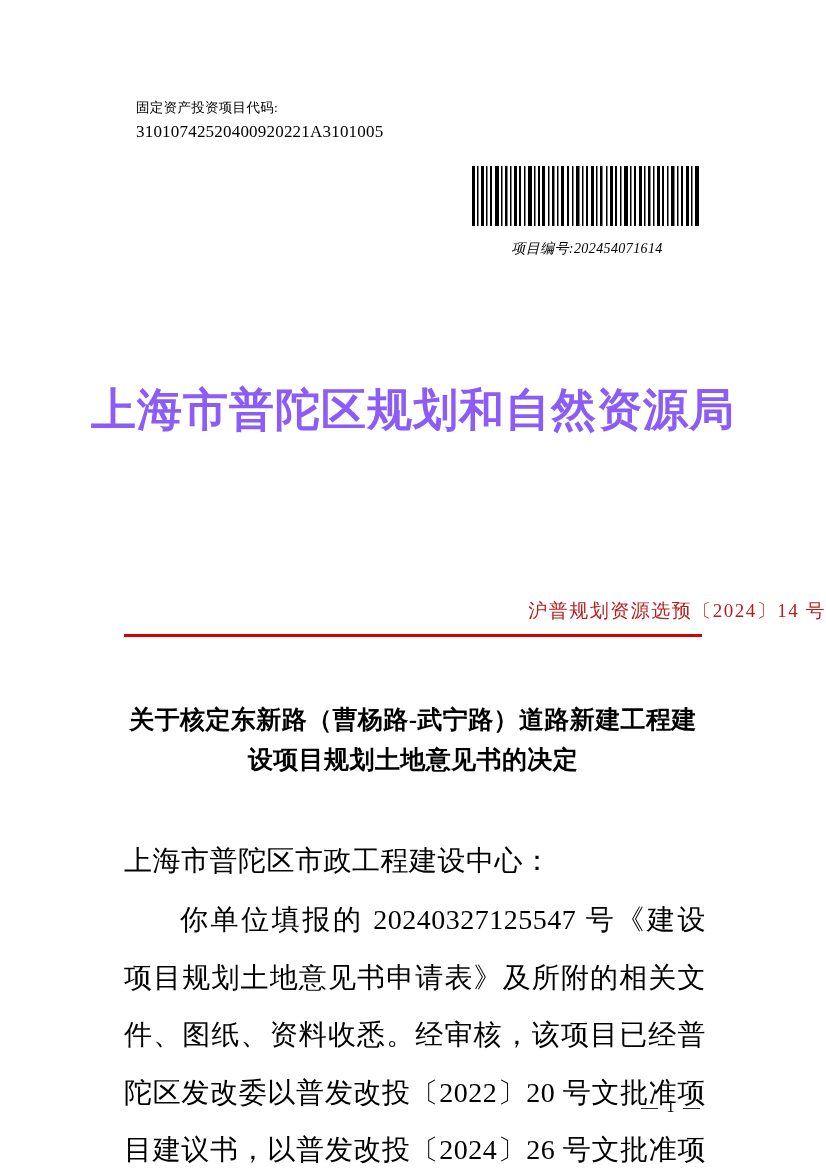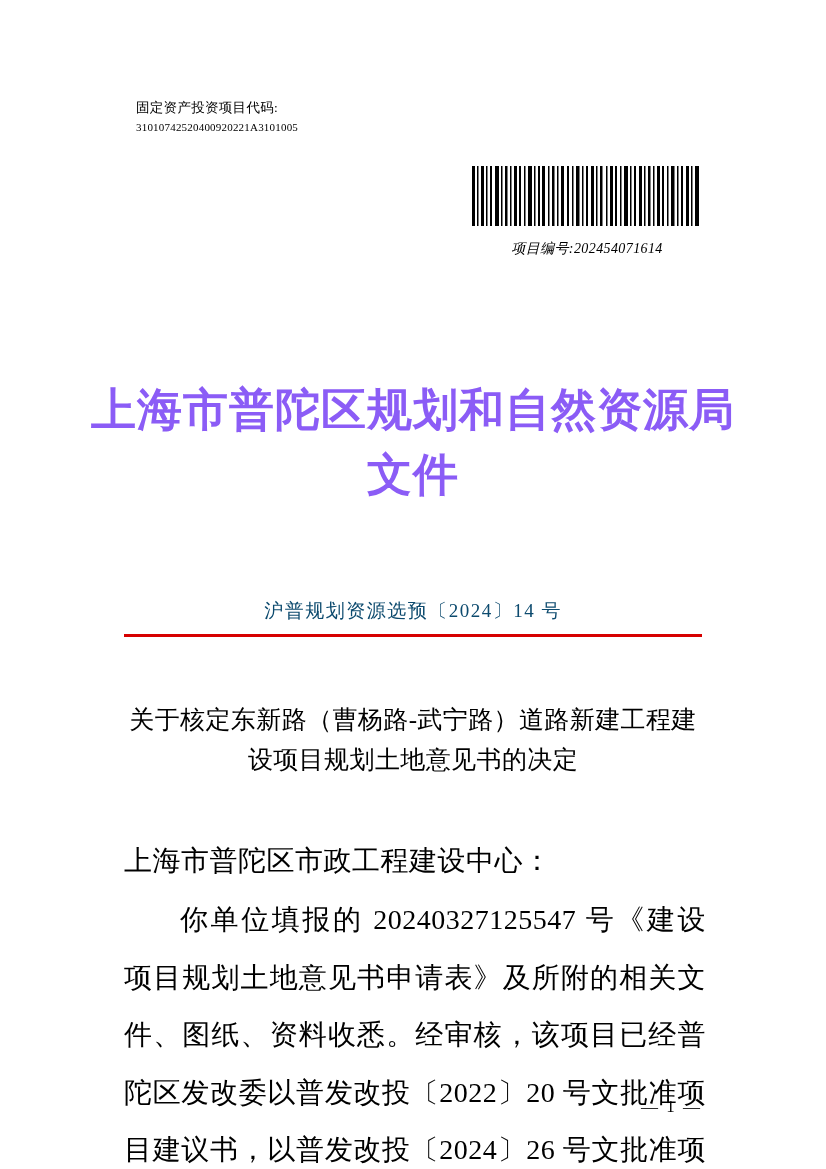--- a/index.html
+++ b/index.html
@@ -29,21 +29,21 @@
     left: 136px;
     top: 98px;
     line-height: 1.55;
   }
   .code-label {
     font-size: 13.5px;
     font-family: "Liberation Serif", "DejaVu Serif", serif;
     letter-spacing: 0.3px;
   }
   .code-value {
-    font-size: 11px;
+    font-size: 17px;
     font-family: "Liberation Serif", "DejaVu Serif", serif;
     letter-spacing: 0.2px;
     text-align: center;
   }
 
   
   .barcode-wrap {
     position: absolute;
     right: 124px;
     top: 166px;
@@ -80,43 +80,43 @@
   .org-title .line2 {
     display: block;
   }
 
   
   .doc-number {
     position: absolute;
     left: 0;
     right: 0;
     top: 598px;
-    text-align: center;
-    color: #0c4a6e;
+    text-align: right;
+    color: #b91c1c;
     font-size: 19px;
     letter-spacing: 1.5px;
     font-family: "Liberation Serif", "DejaVu Serif", serif;
   }
   .red-rule {
     position: absolute;
     left: 124px;
     right: 124px;
     top: 634px;
     height: 2.5px;
     background: #d60000;
   }
 
   
   .subject {
     position: absolute;
     left: 124px;
     right: 124px;
     top: 700px;
     text-align: center;
-    font-weight: normal;
+    font-weight: bold;
     font-size: 25px;
     line-height: 1.6;
     letter-spacing: 0.4px;
     font-family: "Liberation Serif", "DejaVu Serif", serif;
   }
 
   
   .body-text {
     position: absolute;
     left: 124px;
@@ -206,21 +206,20 @@
         <rect x="214" y="0" width="3" height="60"></rect>
         <rect x="219" y="0" width="1.5" height="60"></rect>
         <rect x="223" y="0" width="4" height="60"></rect>
       </g>
     </svg>
     <div class="barcode-caption">项目编号:202454071614</div>
   </div>
 
   <div class="org-title">
     <span>上海市普陀区规划和自然资源局</span>
-    <span class="line2">文件</span>
   </div>
 
   <div class="doc-number">沪普规划资源选预〔2024〕14 号</div>
   <div class="red-rule"></div>
 
   <div class="subject">关于核定东新路（曹杨路-武宁路）道路新建工程建设项目规划土地意见书的决定</div>
 
   <div class="body-text">
     <p class="recipient">上海市普陀区市政工程建设中心：</p>
     <p class="para">你单位填报的 20240327125547 号《建设项目规划土地意见书申请表》及所附的相关文件、图纸、资料收悉。经审核，该项目已经普陀区发改委以普发改投〔2022〕20 号文批准项目建议书，以普发改投〔2024〕26 号文批准项目建议书延期。</p>

